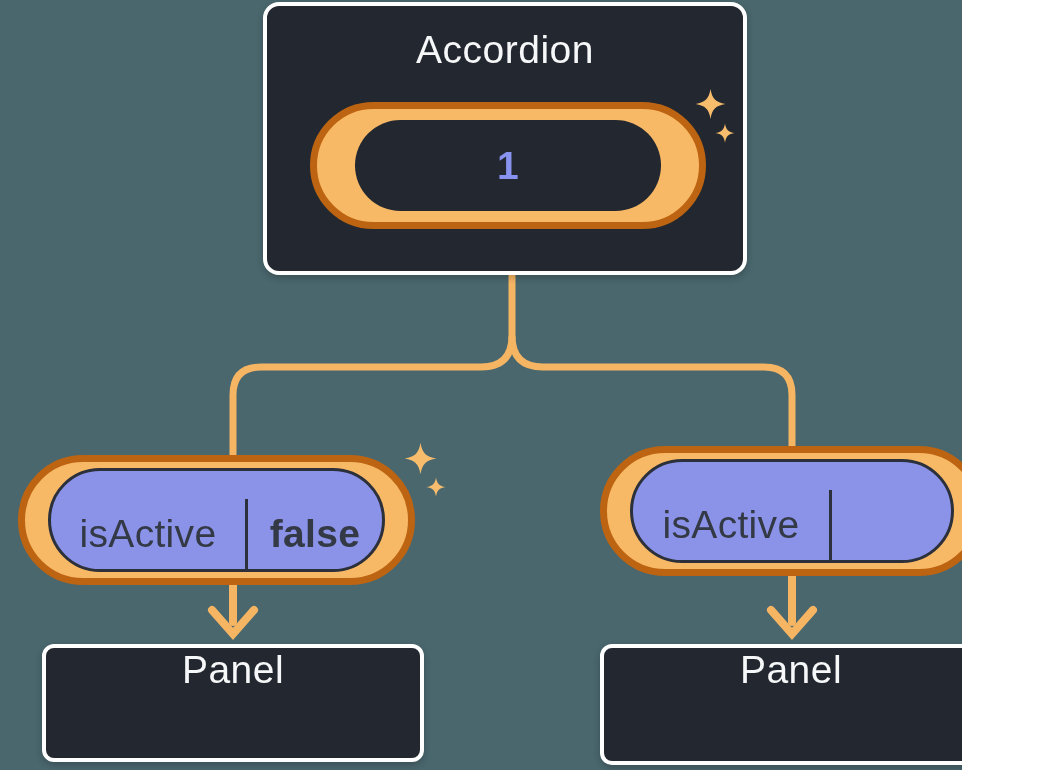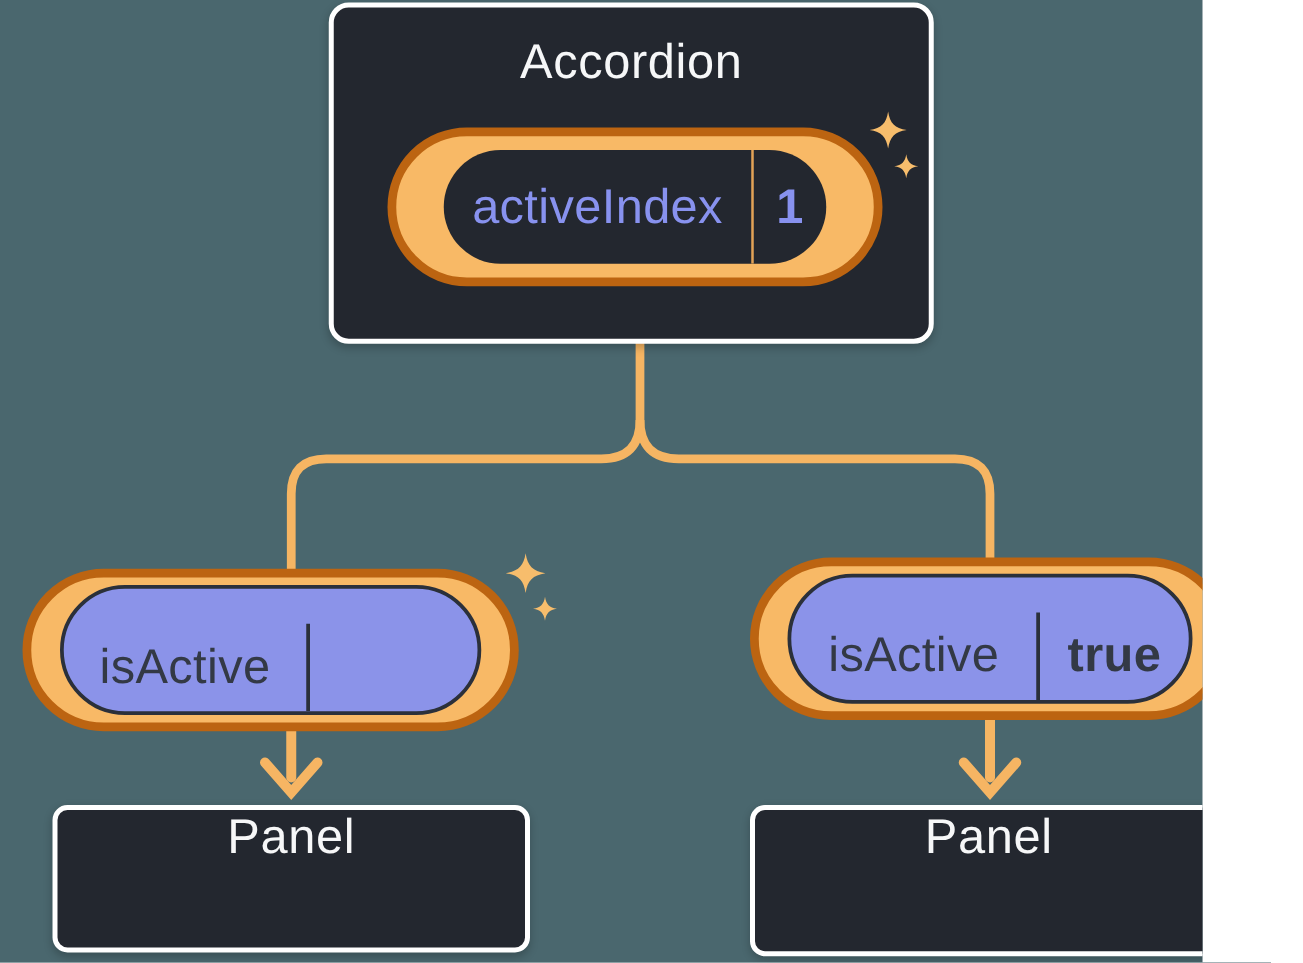--- a/index.html
+++ b/index.html
@@ -75,35 +75,34 @@
       <path class="line8" d="M771 610 L792 634 L813 610"></path>
     </g>
   </svg>
 
   <div class="card accordion-card">
     <div class="card-title">Accordion</div>
   </div>
 
   <div class="ring ring-top">
     <div class="pill-inner inner-dark">
-      <div class="seg seg-label">activeIndex</div>
       <div class="seg seg-value">1</div>
     </div>
   </div>
 
   <div class="ring ring-left">
     <div class="pill-inner inner-purple">
       <div class="seg seg-label">isActive</div>
+      <div class="seg seg-value">false</div>
     </div>
   </div>
 
   <div class="ring ring-right">
     <div class="pill-inner inner-purple">
       <div class="seg seg-label">isActive</div>
-      <div class="seg seg-value">true</div>
     </div>
   </div>
 
   <div class="card panel panel-left">
     <span>Panel</span>
   </div>
   <div class="card panel panel-right">
     <span>Panel</span>
   </div>
 

